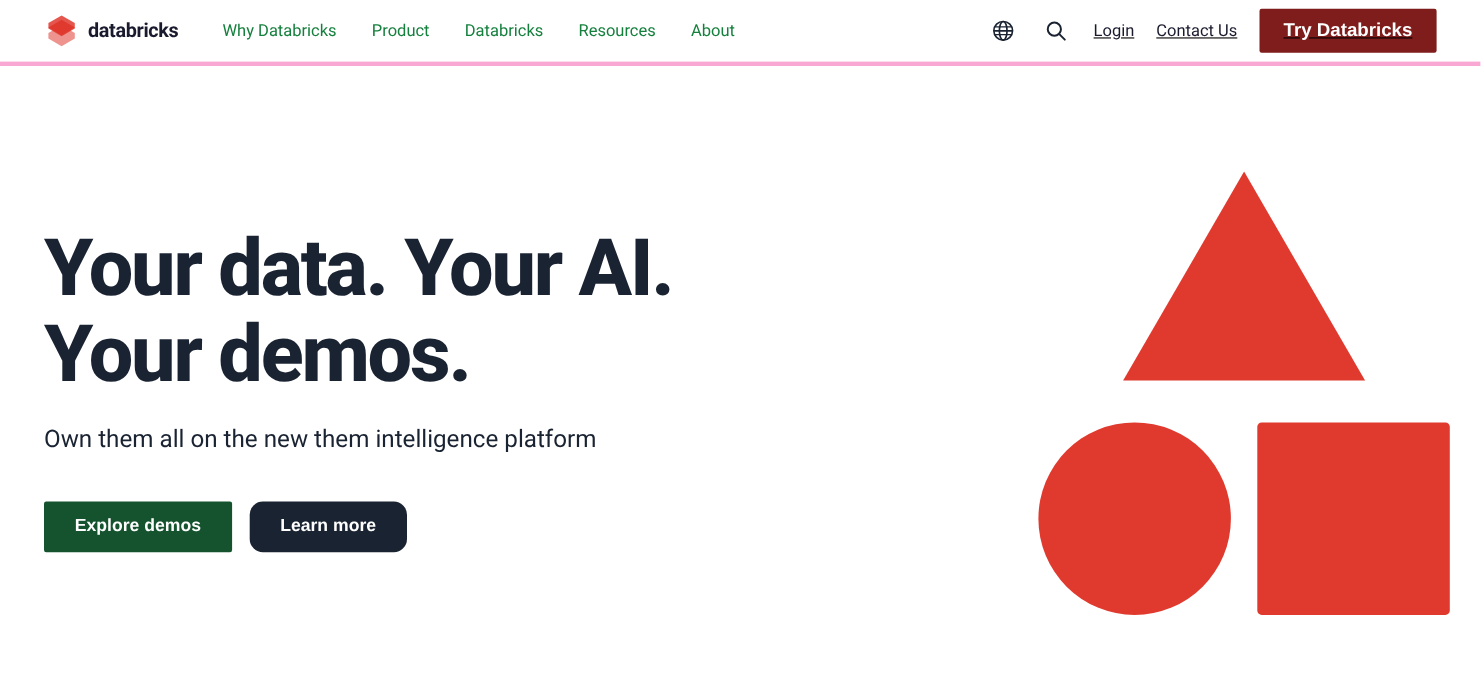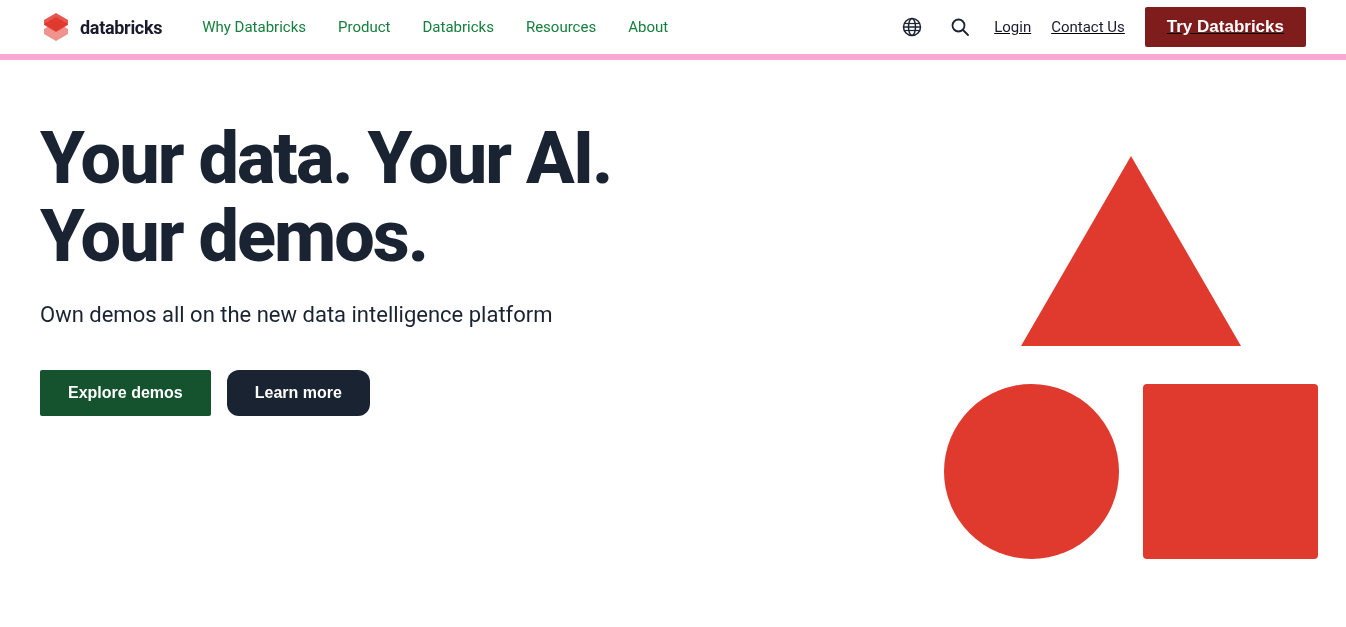--- a/index.html
+++ b/index.html
@@ -15,21 +15,21 @@
       min-height: 627px;
       overflow-x: hidden;
     }
 
     
     nav {
       display: flex;
       align-items: center;
       padding: 0 40px;
       height: 60px;
-      border-bottom: 6px solid #f9a8d4;
+      border-bottom: 4px solid #f9a8d4;
       background: #ffffff;
       position: relative;
       z-index: 10;
     }
 
     .nav-logo {
       display: flex;
       align-items: center;
       gap: 8px;
       margin-right: 40px;
@@ -103,21 +103,21 @@
       font-size: 17px;
       font-weight: 600;
       cursor: pointer;
       white-space: nowrap;
       border-radius: 2px;
     }
 
     
     .hero {
       display: flex;
-      align-items: flex-start;
+      align-items: center;
       padding: 60px 40px 40px 40px;
       min-height: 567px;
       position: relative;
       overflow: hidden;
     }
 
     .hero-content {
       flex: 1;
       max-width: 700px;
     }
@@ -266,21 +266,21 @@
     <button class="nav-try-btn">Try Databricks</button>
   </div>
 </nav>
 
 <section class="hero">
   <div class="hero-content">
     <h1 class="hero-title">
       <span>Your data. Your AI.</span><br>
       <span>Your demos.</span>
     </h1>
-    <p class="hero-subtitle">Own demos all on the new data intelligence platform</p>
+    <p class="hero-subtitle">Own them all on the new them intelligence platform</p>
     <div class="hero-buttons">
       <button class="btn-explore">Explore demos</button>
       <button class="btn-learn">Learn more</button>
     </div>
   </div>
 
   <div class="hero-graphic">
     <div class="shape-triangle">
       <svg viewBox="0 0 230 200" xmlns="http://www.w3.org/2000/svg">
         <polygon points="115,5 225,195 5,195" fill="#e03a2f"></polygon>

